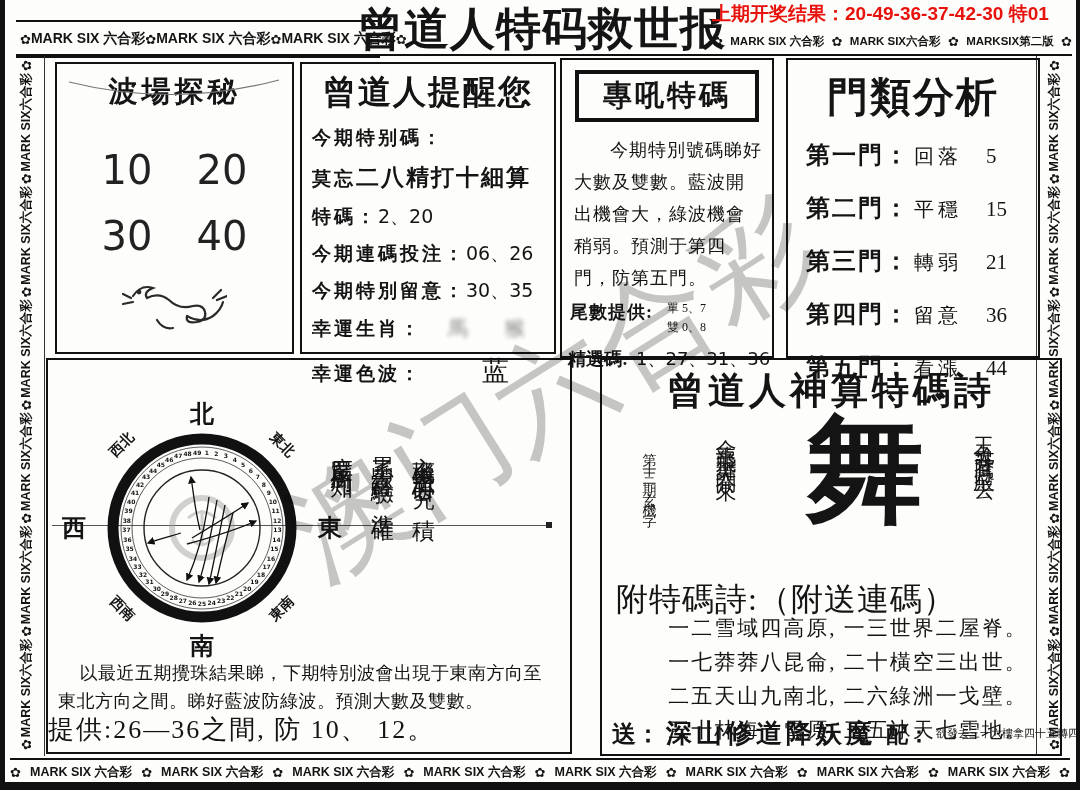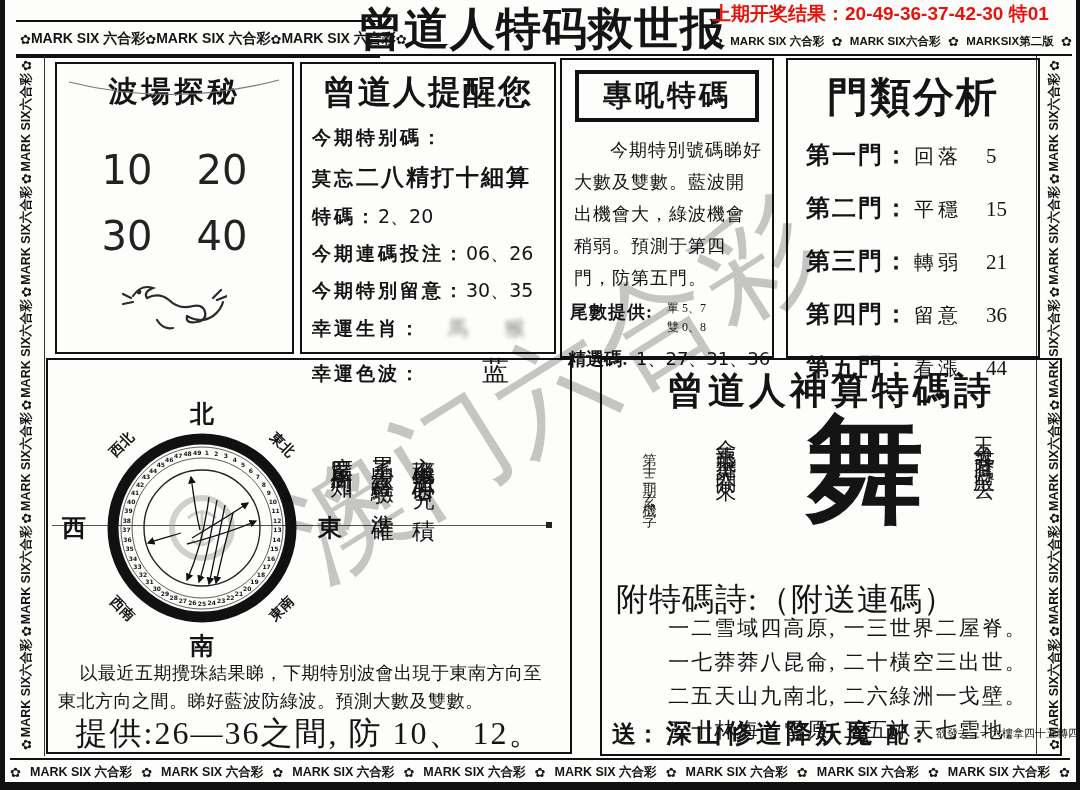--- a/index.html
+++ b/index.html
@@ -85,21 +85,21 @@
   .dir.nw{left:52px;top:34px;font-size:14px;transform:rotate(-45deg);}
   .dir.ne{right:52px;top:34px;font-size:14px;transform:rotate(45deg);}
   .dir.sw{left:52px;bottom:36px;font-size:14px;transform:rotate(45deg);}
   .dir.se{right:52px;bottom:36px;font-size:14px;transform:rotate(-45deg);}
   .equator{left:4px;top:165px;width:500px;height:1px;background:#555;}
   .eq-dot{left:498px;top:162px;width:6px;height:6px;background:#222;}
   .vcols-e{left:278px;top:78px;height:232px;writing-mode:vertical-rl;font-size:23px;
            letter-spacing:5px;font-weight:400;}
   .vcols-e p{margin:0 10px 0 0;}
   .wheel-para{left:10px;top:300px;width:502px;font-size:18px;line-height:1.55;letter-spacing:.5px;text-indent:1.2em;}
-  .wheel-provide{left:0;top:352px;width:522px;text-align:center;font-size:32px;letter-spacing:2px;white-space:nowrap;}
+  .wheel-provide{left:0;top:352px;width:522px;text-align:left;font-size:26px;letter-spacing:2px;white-space:nowrap;}
   
   .boxF{left:600px;top:358px;width:458px;height:394px;}
   .boxF .box-title{font-size:37px;margin-top:6px;letter-spacing:4px;}
   .vc{position:absolute;writing-mode:vertical-rl;white-space:nowrap;}
   .vc.issue{left:38px;top:82px;font-size:14px;letter-spacing:10px;}
   .vc.goldd{left:110px;top:62px;font-size:21px;letter-spacing:7px;}
   .vc.jade{left:368px;top:60px;font-size:21px;letter-spacing:7px;}
   .bigchar{left:168px;top:52px;width:190px;text-align:center;font-size:118px;font-weight:900;line-height:1;}
   .attach{left:14px;top:218px;font-size:32px;letter-spacing:1px;white-space:nowrap;text-align:right;}
   .poem-lines{left:46px;top:254px;width:400px;text-align:center;}

